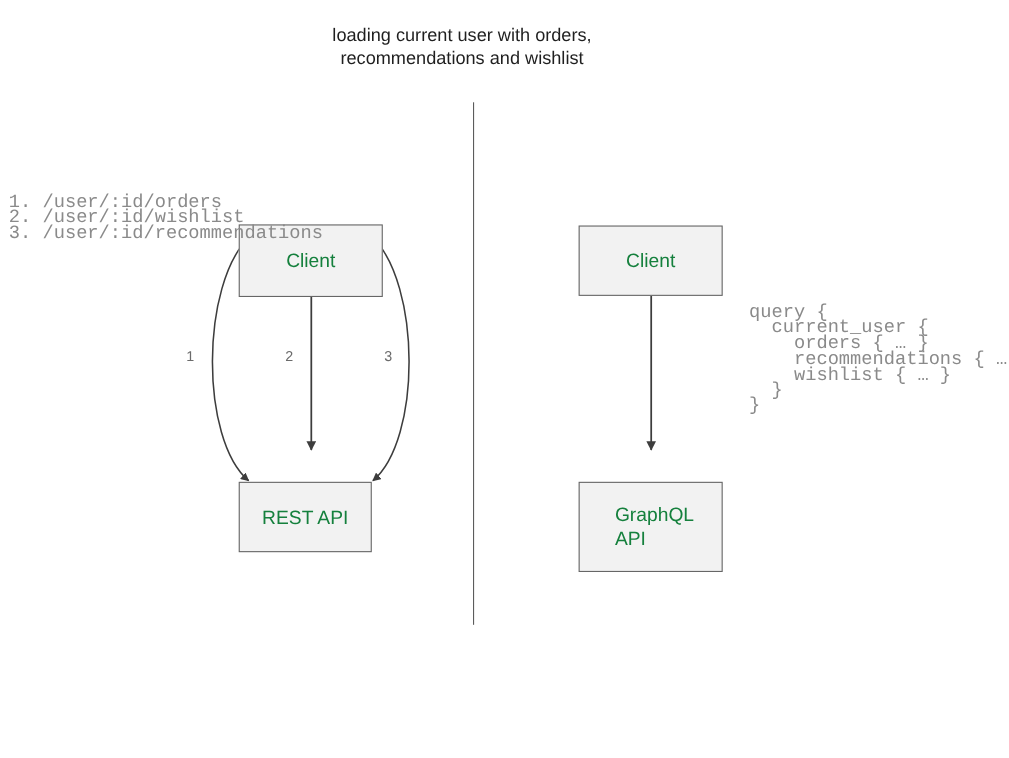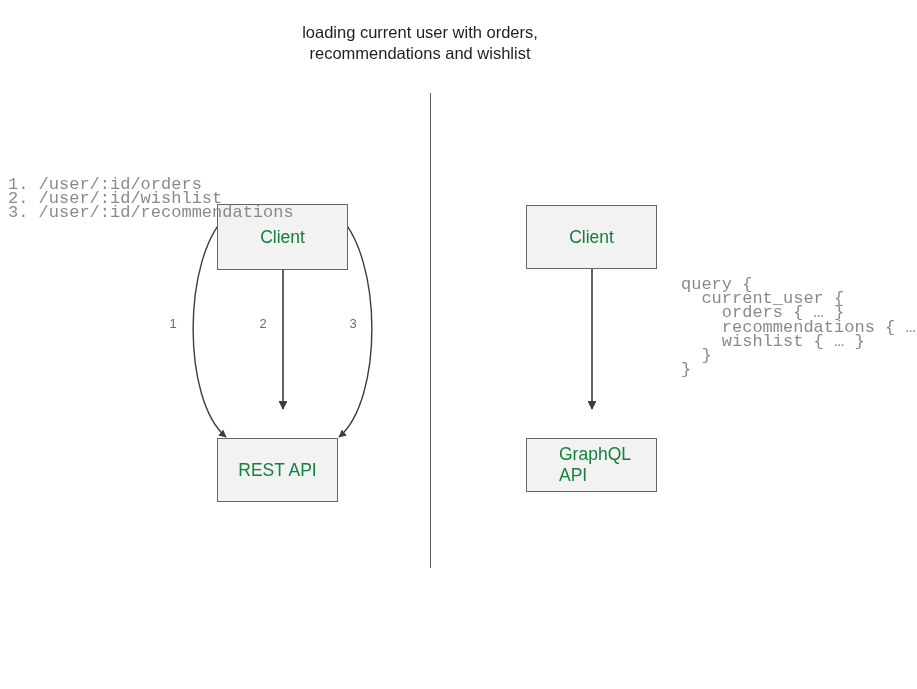--- a/index.html
+++ b/index.html
@@ -47,21 +47,21 @@
     align-items: center;
     justify-content: center;
     font-size: 17.5px;
     color: #15803d;
     margin-top: 28px;
   }
 
   #rest-client-box  { left: 217px; top: 176px; width: 131px; height: 66px; }
   #rest-api-box     { left: 217px; top: 410px; width: 121px; height: 64px; }
   #gql-client-box   { left: 526px; top: 177px; width: 131px; height: 64px; }
-  #gql-api-box      { left: 526px; top: 410px; width: 131px; height: 54px; padding-left: 32px; }
+  #gql-api-box      { left: 526px; top: 410px; width: 131px; height: 82px; padding-left: 32px; }
 
   .code-block {
     position: absolute;
     font-family: "Liberation Mono", monospace;
     font-size: 17px;
     line-height: 14.2px;
     color: #8a8a8a;
     white-space: pre;
   }
   #rest-endpoint-list { left: 8px; top: 178px; }

